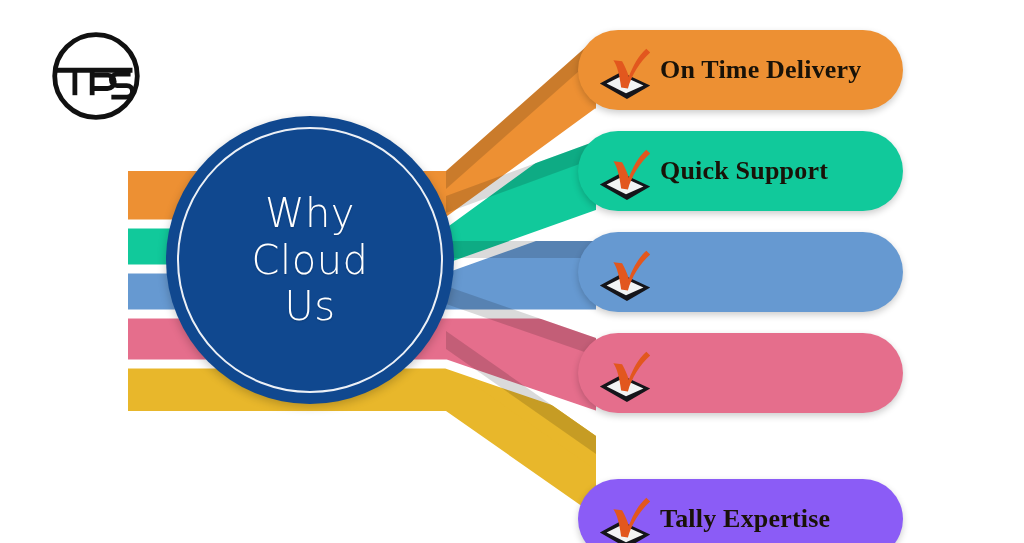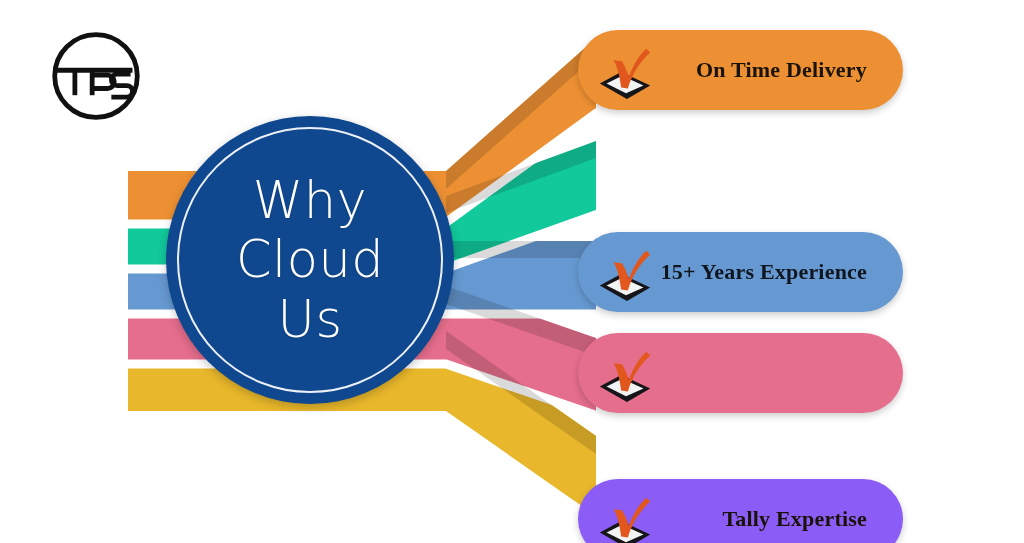--- a/index.html
+++ b/index.html
@@ -24,39 +24,39 @@
     display:flex;align-items:center;justify-content:center;
   }
   #circle-ring{
     position:absolute;left:11px;top:11px;right:11px;bottom:11px;
     border-radius:50%;border:2.5px solid rgba(255,255,255,.92);
     pointer-events:none;
   }
   #circle-text{
     position:relative;z-index:2;color:#fff;text-align:center;
     font-family:"DejaVu Sans",sans-serif;font-weight:300;
-    font-size:51px;line-height:1.17;letter-spacing:.5px;
+    font-size:40px;line-height:1.17;letter-spacing:.5px;
     text-shadow:0 1px 2px rgba(0,0,0,.18);
   }
   #circle-text div{white-space:nowrap;}
 
   
   .banner{
     position:absolute;height:80px;border-radius:40px;
     display:flex;align-items:center;
     box-shadow:0 3px 7px rgba(0,0,0,.20);
   }
   .banner .tick{
     flex:0 0 auto;width:62px;height:62px;margin-left:16px;
   }
   .banner .tick svg{display:block;width:62px;height:62px;}
   .banner .btext{
-    flex:1 1 auto;text-align:right;padding-right:36px;padding-left:4px;
+    flex:1 1 auto;text-align:left;padding-right:36px;padding-left:4px;
     font-family:"Liberation Serif","DejaVu Serif",serif;
-    font-weight:700;font-size:22px;color:#191208;
+    font-weight:700;font-size:26px;color:#191208;
     letter-spacing:.2px;white-space:nowrap;
   }
   .b-blue .btext{color:#10161f;}
 </style>
 </head>
 <body>
 
 <div id="stage">
 
   <div id="logo">
@@ -130,32 +130,43 @@
         <g transform="translate(2,6)">
           <polygon points="4,40 26,28 56,42 32,56" fill="#15151a"></polygon>
           <polygon points="11,40 27,32 49,42 31,50" fill="#f2f4f4"></polygon>
           <path d="M26 44 C24 30 22 22 18 16 L27 17 C30 22 32 27 34 33 C38 22 44 11 52 4 L56 8 C45 18 37 31 33 45 Z" fill="#e2571e"></path>
         </g>
       </svg>
     </span>
     <span class="btext">On Time Delivery</span>
   </div>
 
+  <div class="banner b-teal" style="left:578px;top:131px;width:325px;background:#11c99b;">
+    <span class="tick">
+      <svg viewBox="0 0 64 64">
+        <g transform="translate(2,6)">
+          <polygon points="4,40 26,28 56,42 32,56" fill="#15151a"></polygon>
+          <polygon points="11,40 27,32 49,42 31,50" fill="#f2f4f4"></polygon>
+          <path d="M26 44 C24 30 22 22 18 16 L27 17 C30 22 32 27 34 33 C38 22 44 11 52 4 L56 8 C45 18 37 31 33 45 Z" fill="#e2571e"></path>
+        </g>
+      </svg>
+    </span>
+    <span class="btext">Quick Support</span>
+  </div>
 
   <div class="banner b-blue" style="left:578px;top:232px;width:325px;background:#6699d1;">
     <span class="tick">
       <svg viewBox="0 0 64 64">
         <g transform="translate(2,6)">
           <polygon points="4,40 26,28 56,42 32,56" fill="#15151a"></polygon>
           <polygon points="11,40 27,32 49,42 31,50" fill="#f2f4f4"></polygon>
           <path d="M26 44 C24 30 22 22 18 16 L27 17 C30 22 32 27 34 33 C38 22 44 11 52 4 L56 8 C45 18 37 31 33 45 Z" fill="#e2571e"></path>
         </g>
       </svg>
     </span>
-    <span class="btext">15+ Years Experience</span>
   </div>
 
   <div class="banner b-pink" style="left:578px;top:333px;width:325px;background:#e56e8c;">
     <span class="tick">
       <svg viewBox="0 0 64 64">
         <g transform="translate(2,6)">
           <polygon points="4,40 26,28 56,42 32,56" fill="#15151a"></polygon>
           <polygon points="11,40 27,32 49,42 31,50" fill="#f2f4f4"></polygon>
           <path d="M26 44 C24 30 22 22 18 16 L27 17 C30 22 32 27 34 33 C38 22 44 11 52 4 L56 8 C45 18 37 31 33 45 Z" fill="#e2571e"></path>
         </g>

